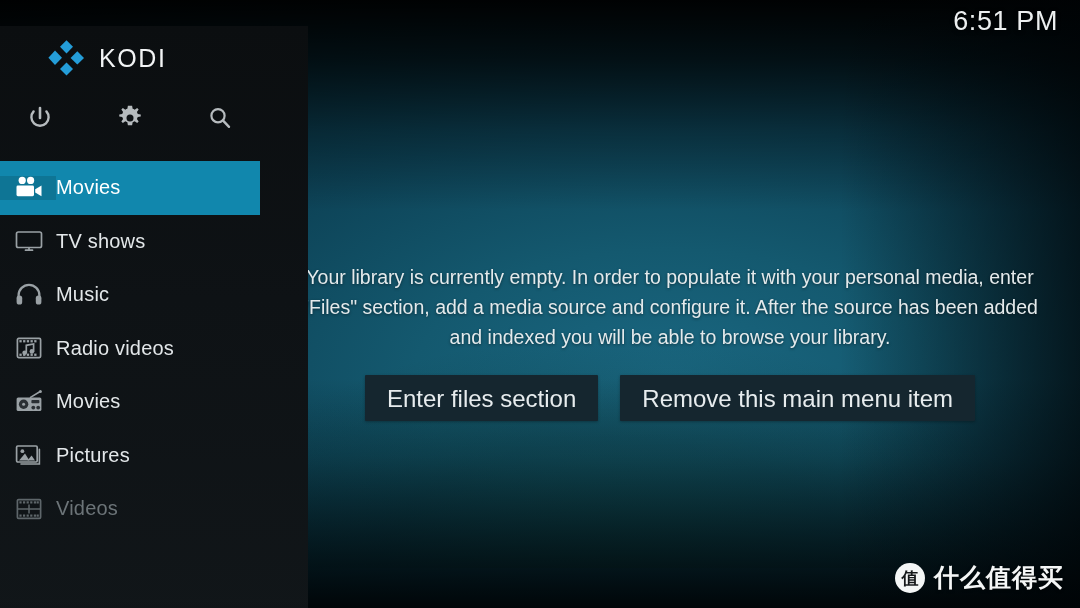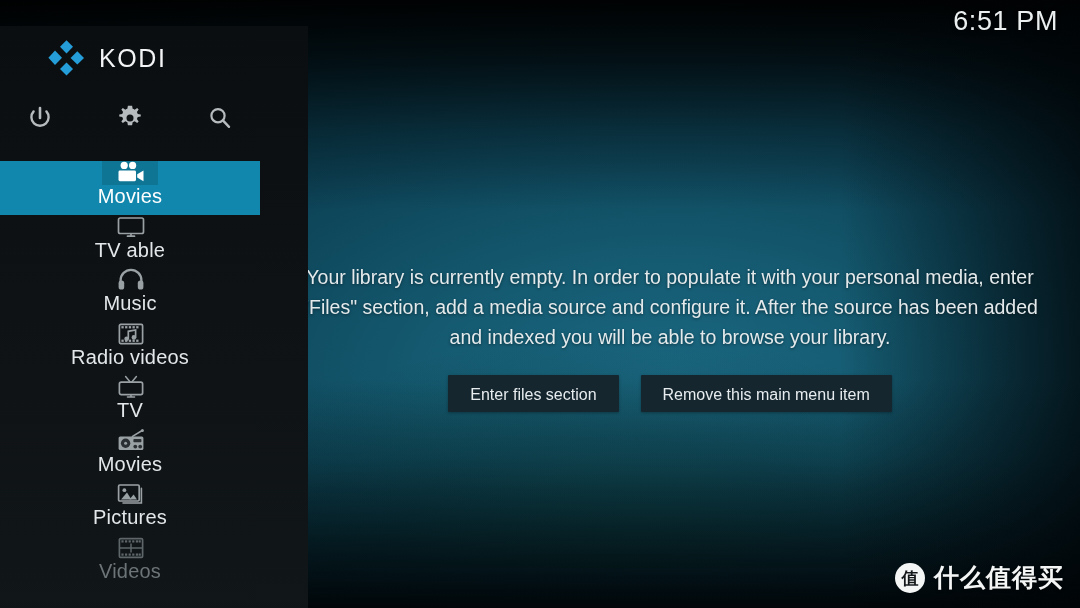--- a/index.html
+++ b/index.html
@@ -102,21 +102,20 @@
   }
   .tool-btn svg { display: block; }
 
   .menu { position: absolute; left: 0; top: 135px; width: 260px; }
   .menu-item {
     position: relative;
     height: 53.5px;
     display: flex;
     align-items: center;
     cursor: pointer;
-    flex-direction: column;
   }
   .menu-item .mi-icon {
     width: 56px;
     min-width: 56px;
     display: flex;
     align-items: center;
     justify-content: center;
     padding-left: 2px;
     box-sizing: border-box;
   }
@@ -177,26 +176,26 @@
   }
   .btn-row {
     margin-top: 23px;
     display: flex;
     justify-content: center;
     gap: 22px;
   }
   .kbtn {
     background: #15262f;
     color: #e7ecee;
-    font-size: 16px;
+    font-size: 24px;
     font-weight: 400;
     border: none;
     border-radius: 1px;
     padding: 0 22px;
-    height: 37px;
+    height: 46px;
     line-height: 39px;
     cursor: pointer;
     white-space: nowrap;
     font-family: "Liberation Sans", sans-serif;
     box-shadow: 0 1px 3px rgba(0,0,0,0.3);
   }
 
   
   #watermark {
     position: absolute;
@@ -298,21 +297,21 @@
       </div>
 
       <div class="menu-item">
         <span class="mi-icon">
           <svg width="30" height="24" viewBox="0 0 30 24">
             <rect x="2.5" y="3" width="25" height="15.5" rx="1.8" stroke="#9aa1a5" stroke-width="1.7" fill="none"></rect>
             <path d="M11.5 21.2 L18.5 21.2" stroke="#9aa1a5" stroke-width="1.7" stroke-linecap="round"></path>
             <path d="M15 18.6 L15 21.2" stroke="#9aa1a5" stroke-width="1.7"></path>
           </svg>
         </span>
-        <span class="mi-label">TV able</span>
+        <span class="mi-label">TV shows</span>
       </div>
 
       <div class="menu-item">
         <span class="mi-icon">
           <svg width="30" height="24" viewBox="0 0 30 24">
             <path d="M4.6 16 L4.6 12.2 A10.4 10.4 0 0 1 25.4 12.2 L25.4 16" stroke="#9aa1a5" stroke-width="2.3" fill="none" stroke-linecap="round"></path>
             <rect x="2.6" y="12.6" width="5.6" height="9" rx="2.6" fill="#9aa1a5"></rect>
             <rect x="21.8" y="12.6" width="5.6" height="9" rx="2.6" fill="#9aa1a5"></rect>
           </svg>
         </span>
@@ -336,32 +335,20 @@
               <rect x="20.2" y="17.6" width="2.3" height="2.3"></rect>
             </g>
             <path d="M12.3 16.6 L12.3 9.3 L19.6 8.0 L19.6 15.2" stroke="#9aa1a5" stroke-width="1.7" fill="none" stroke-linecap="round"></path>
             <circle cx="10.6" cy="16.8" r="2.3" fill="#9aa1a5"></circle>
             <circle cx="17.9" cy="15.4" r="2.3" fill="#9aa1a5"></circle>
           </svg>
         </span>
         <span class="mi-label">Radio videos</span>
       </div>
 
-      <div class="menu-item">
-        <span class="mi-icon">
-          <svg width="30" height="24" viewBox="0 0 30 24">
-            <path d="M9.6 1.6 L14.4 7.2" stroke="#9aa1a5" stroke-width="1.5" stroke-linecap="round"></path>
-            <path d="M20.4 1.6 L15.6 7.2" stroke="#9aa1a5" stroke-width="1.5" stroke-linecap="round"></path>
-            <rect x="3.4" y="7.2" width="23.2" height="12.4" rx="1.8" stroke="#9aa1a5" stroke-width="1.7" fill="none"></rect>
-            <path d="M11.5 22 L18.5 22" stroke="#9aa1a5" stroke-width="1.6" stroke-linecap="round"></path>
-            <path d="M15 19.6 L15 22" stroke="#9aa1a5" stroke-width="1.6"></path>
-          </svg>
-        </span>
-        <span class="mi-label">TV</span>
-      </div>
 
       <div class="menu-item">
         <span class="mi-icon">
           <svg width="30" height="24" viewBox="0 0 30 24">
             <path d="M16.5 7.4 L25.8 1.8" stroke="#9aa1a5" stroke-width="1.6" stroke-linecap="round"></path>
             <circle cx="26.4" cy="1.6" r="1.5" fill="#9aa1a5"></circle>
             <rect x="2.6" y="7.4" width="24.8" height="13.6" rx="1.6" fill="#9aa1a5"></rect>
             <circle cx="9.6" cy="14.2" r="4.7" fill="#2a2f33"></circle>
             <circle cx="9.6" cy="14.2" r="1.5" fill="#9aa1a5"></circle>
             <rect x="17.4" y="10.0" width="8.0" height="3.3" rx="0.8" fill="#2a2f33"></rect>

